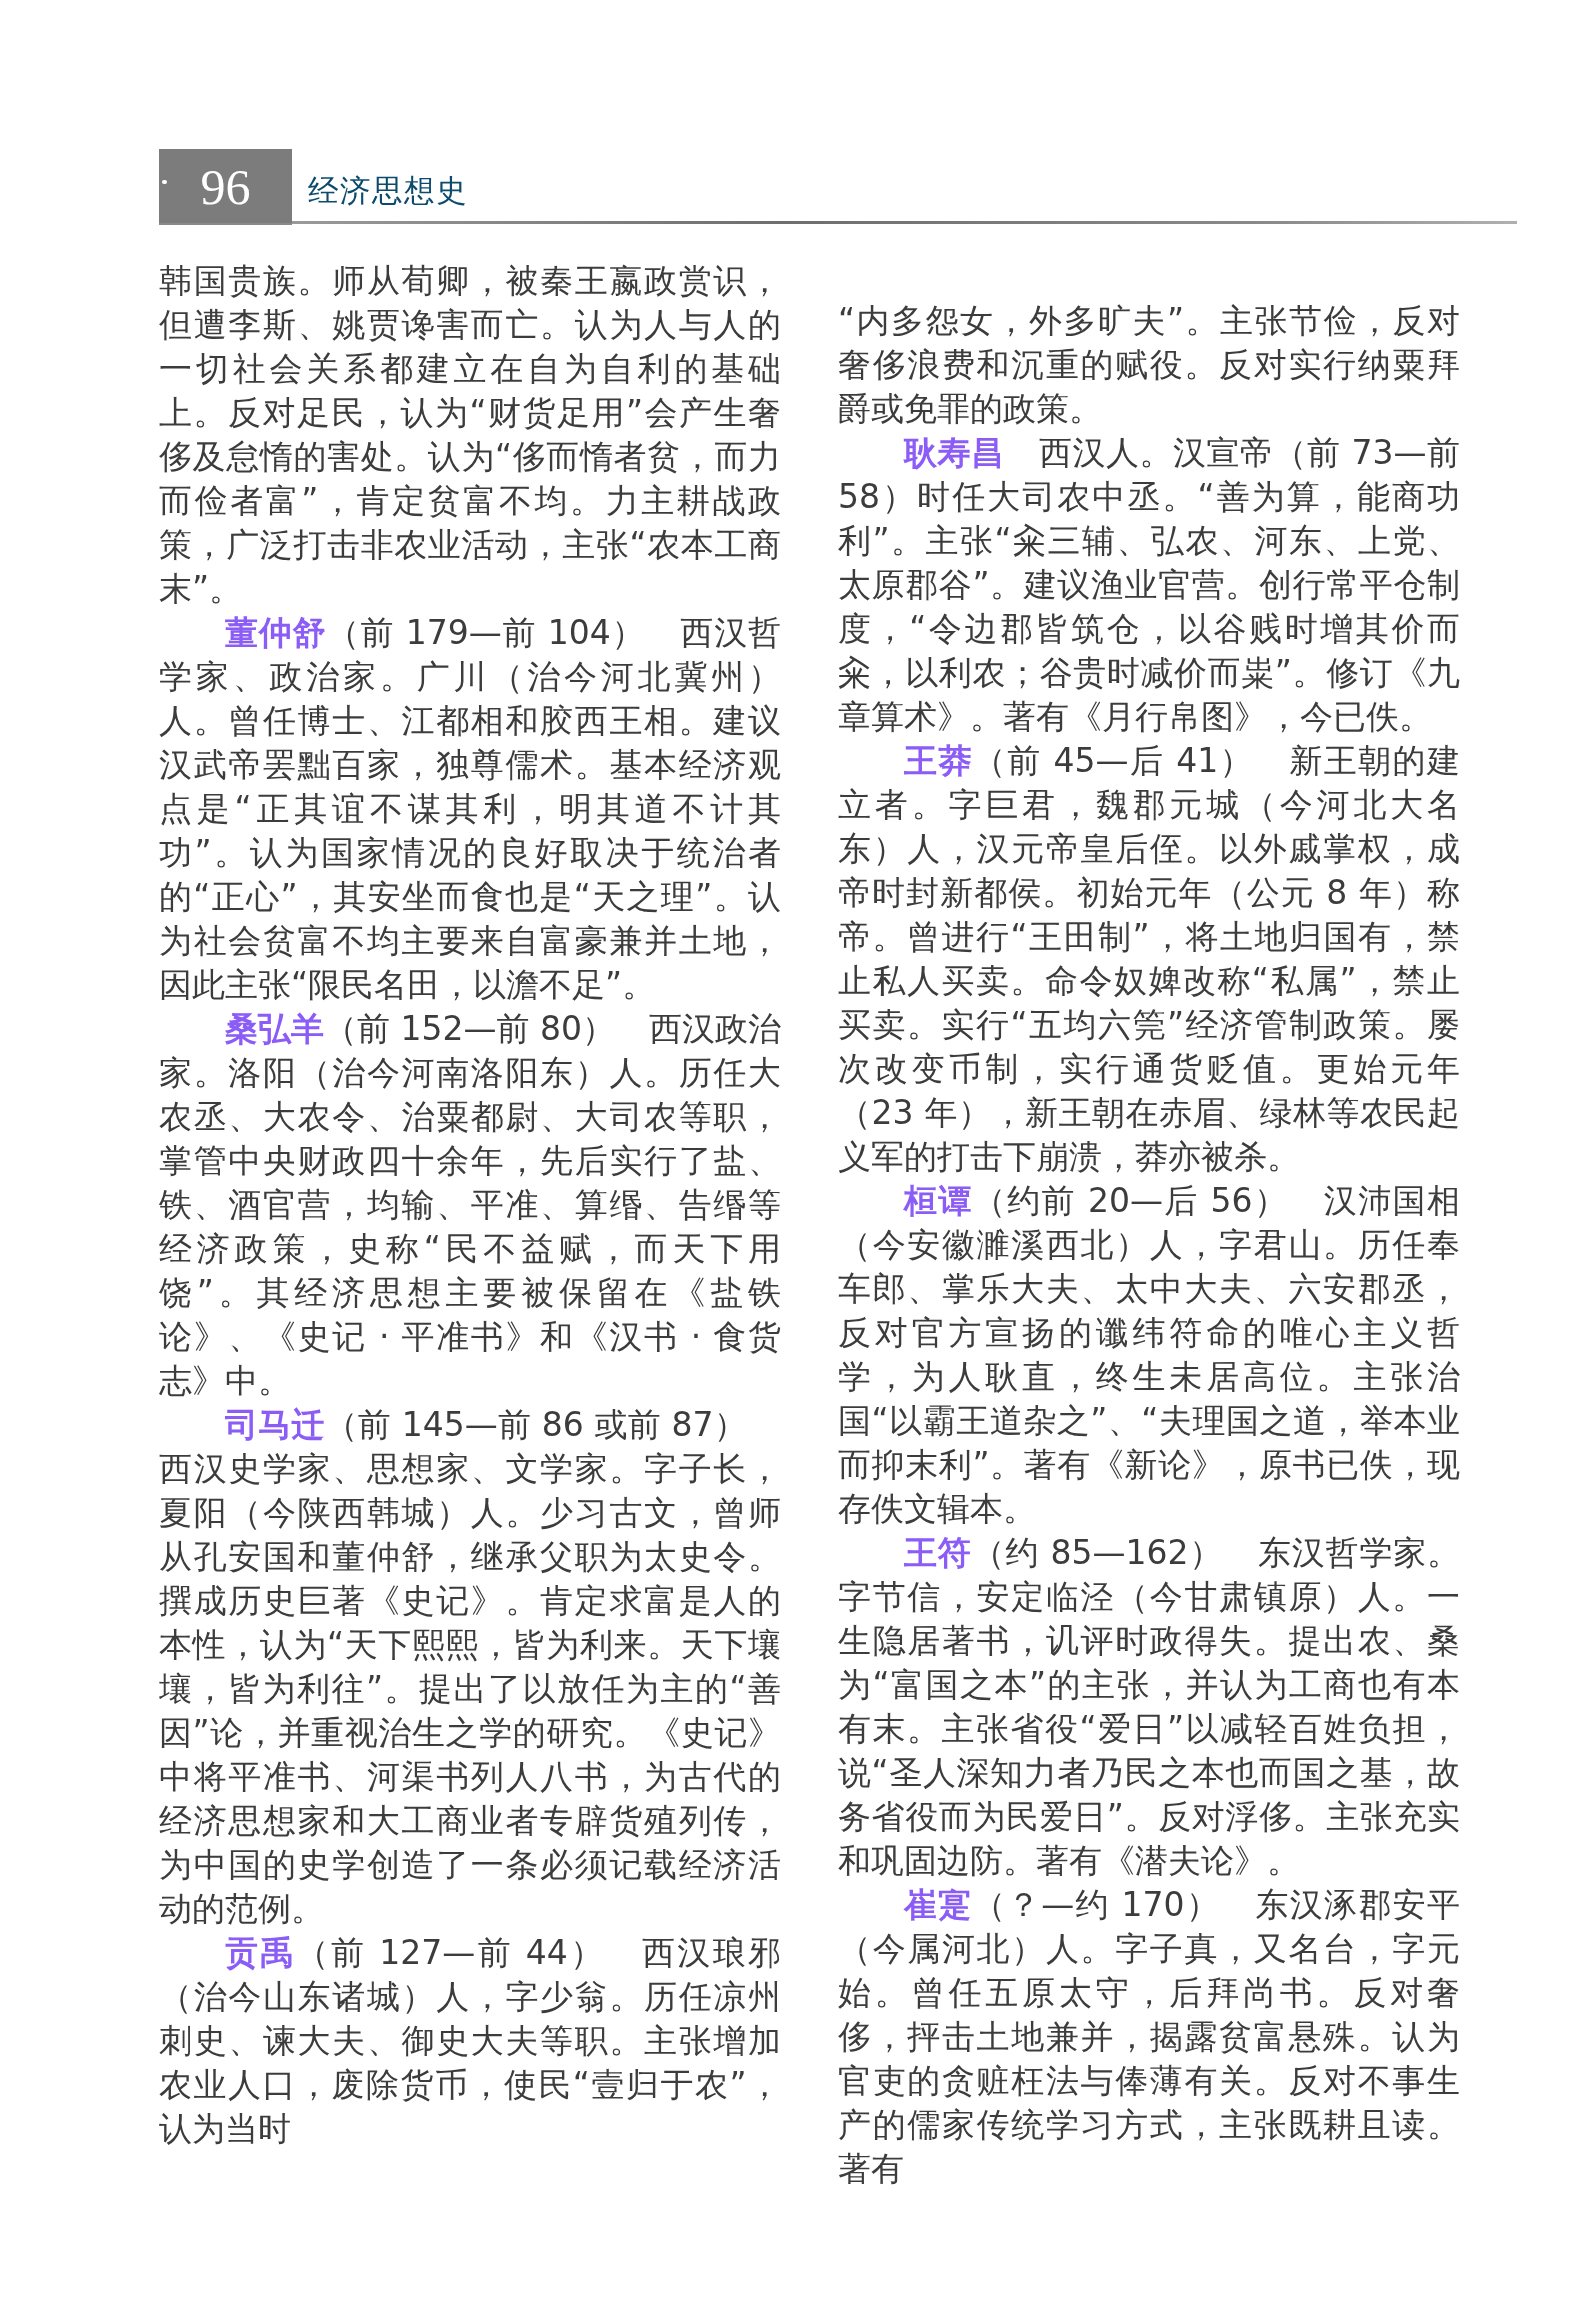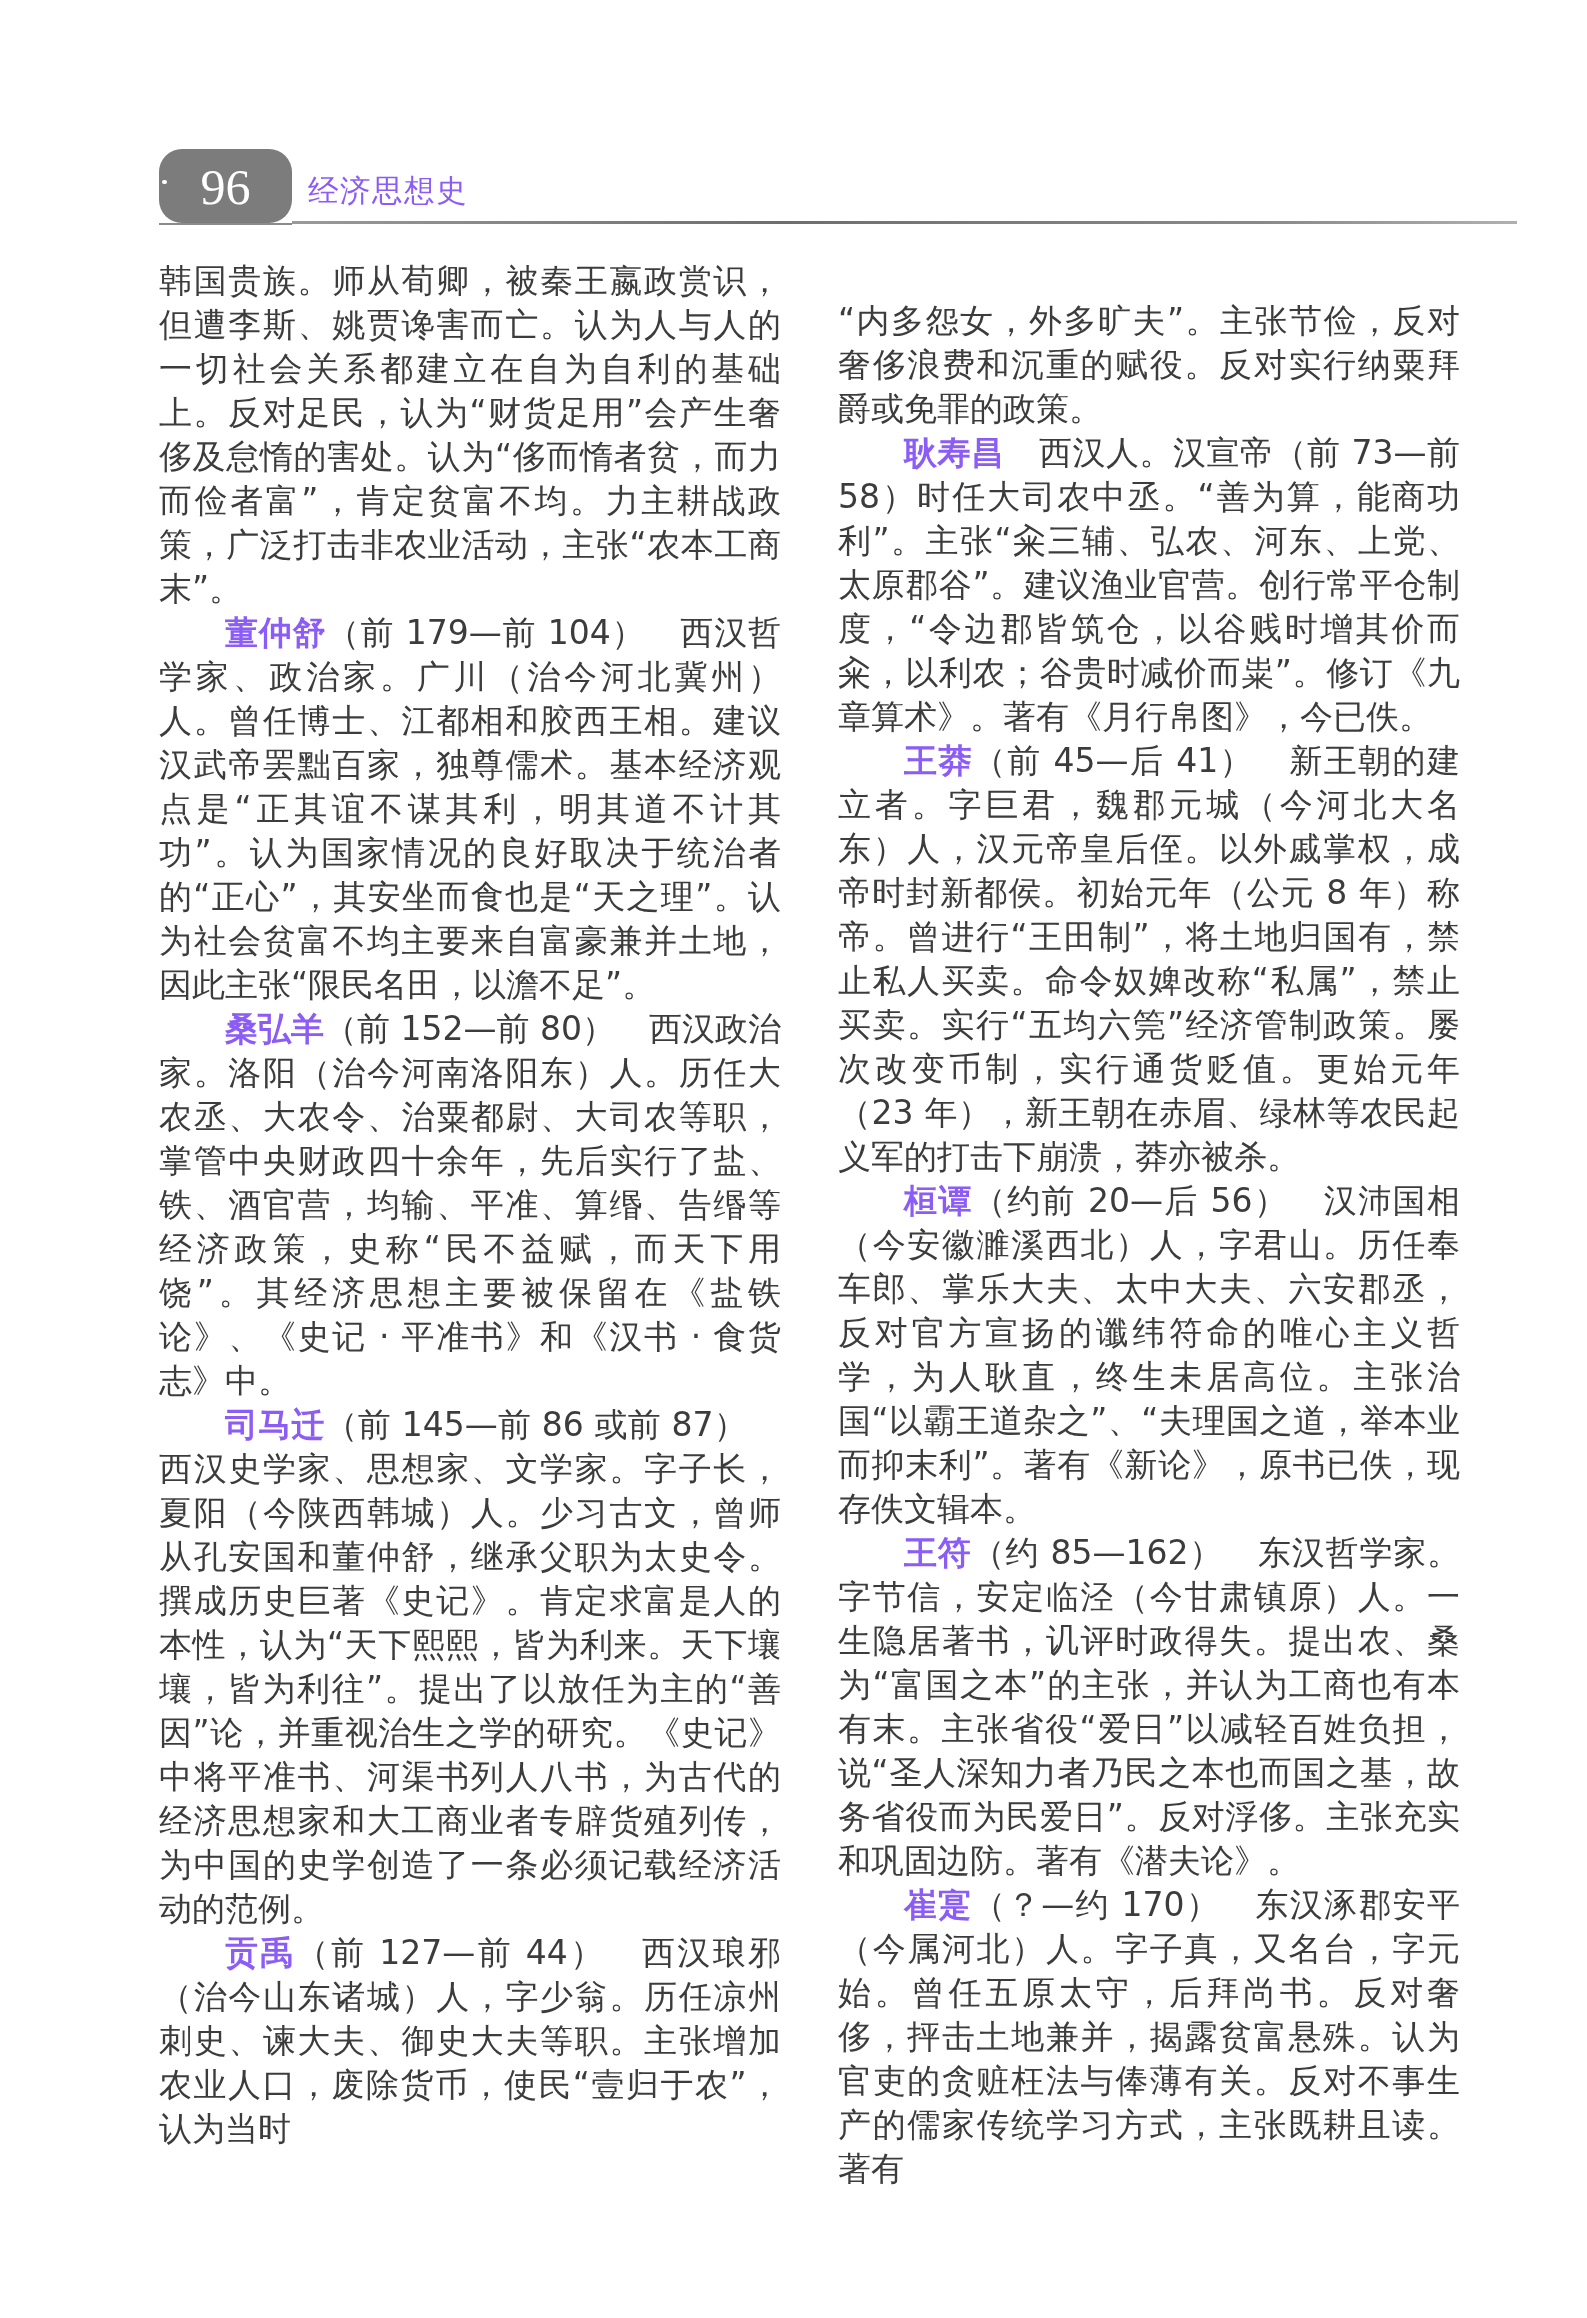--- a/index.html
+++ b/index.html
@@ -7,34 +7,33 @@
     width: 1588px; height: 2319px; position: relative; overflow: hidden;
     font-family: "DejaVu Sans", "Liberation Sans", sans-serif;
     color: #3c3c3c;
   }
   .page-header {
     position: absolute; left: 159px; top: 149px; width: 1358px; height: 76px;
   }
   .page-num-box {
     position: absolute; left: 0; top: 0; width: 133px; height: 74px;
     background: #7c7c7c;
-    border-radius: 23px;
   }
   .page-num {
     position: absolute; left: 0; top: 0; width: 133px; height: 74px;
     color: #ffffff; font-family: "Liberation Serif", "DejaVu Serif", serif;
     font-size: 50px; line-height: 76px; text-align: center;
   }
   .page-num-tick {
     position: absolute; left: 3px; top: 30.5px; width: 4.6px; height: 4.6px;
     background: #ffffff; border-radius: 2.3px;
   }
   .book-title {
     position: absolute; left: 149px; top: 17px;
-    font-size: 30.5px; line-height: 49px; color: #8b5cf6; letter-spacing: 1.5px;
+    font-size: 30.5px; line-height: 49px; color: #0c4a6e; letter-spacing: 1.5px;
   }
   .header-rule {
     position: absolute; left: 133px; top: 72px; width: 1225px; height: 3px;
     background: linear-gradient(to right, #9a9a9a, #6e6e6e 40%, #8a8a8a 80%, #b0b0b0);
   }
   .header-rule-left {
     position: absolute; left: 0; top: 74px; width: 133px; height: 1.5px;
     background: #8a8a8a;
   }
   .column {

